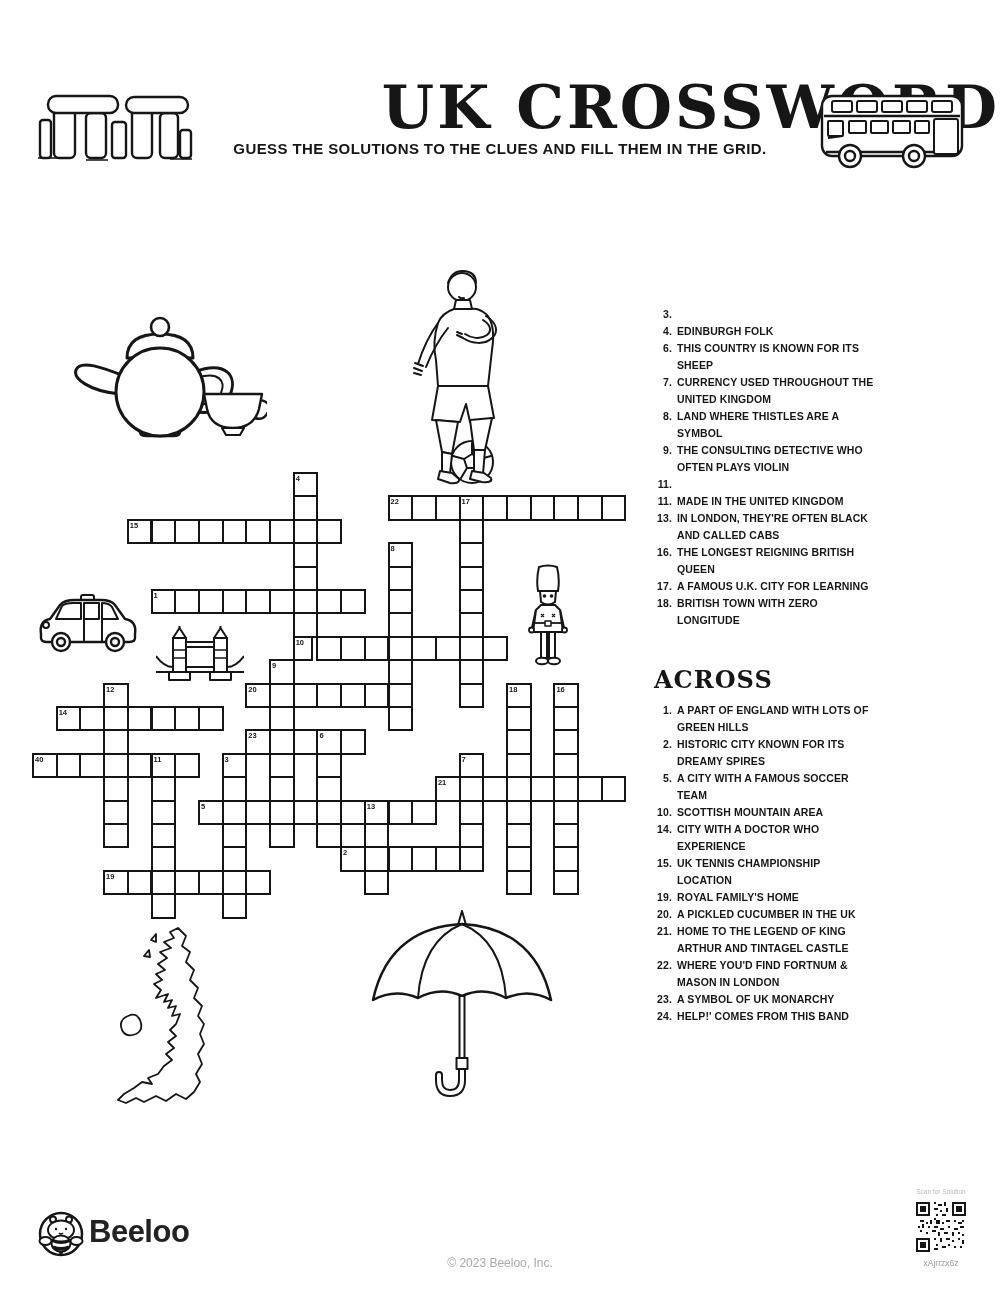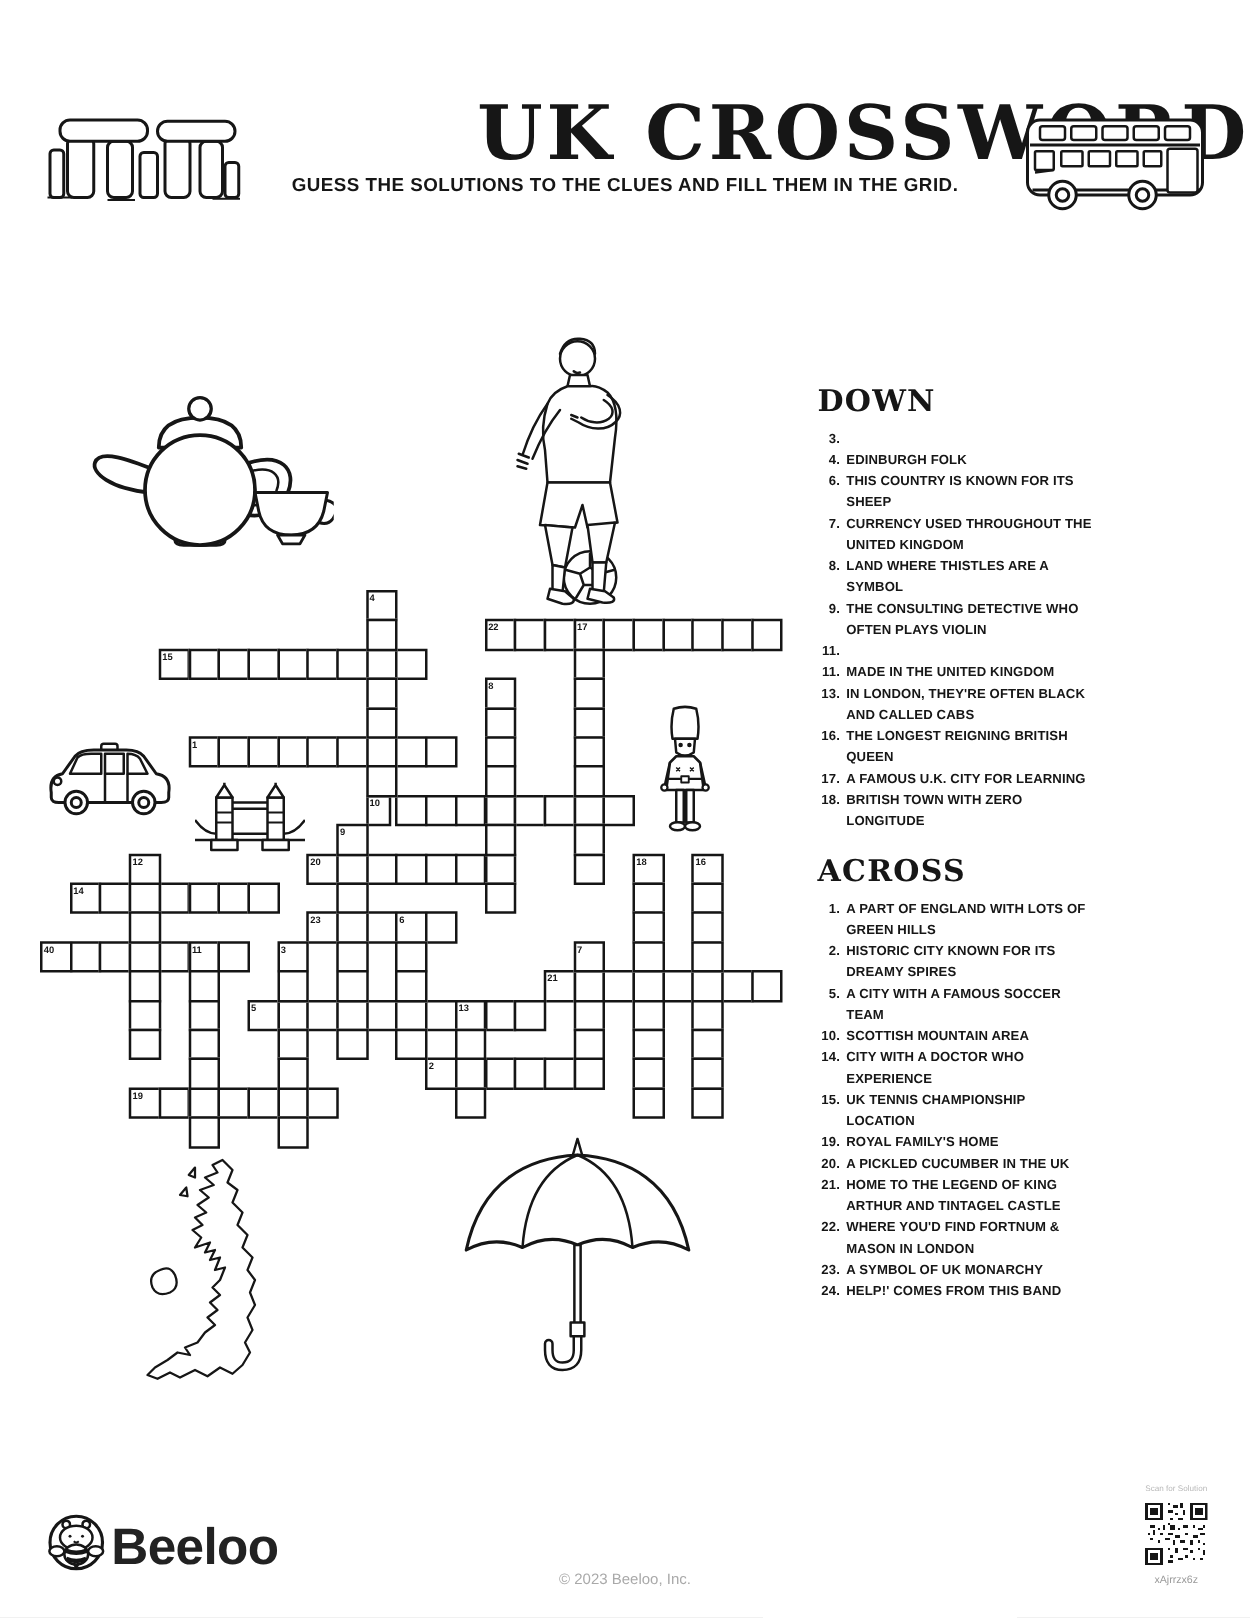--- a/index.html
+++ b/index.html
@@ -11,26 +11,26 @@
          letter-spacing:3px;font-family:"DejaVu Serif","Liberation Serif",serif;}
   #subtitle{left:0;top:140px;width:1000px;text-align:center;font-size:15px;font-weight:700;
             letter-spacing:.4px;}
   
   .cell{position:absolute;box-sizing:border-box;border:2px solid #151515;background:#fff;}
   .cellnum{position:absolute;left:1px;top:0;font-size:7.5px;font-weight:600;line-height:9px;color:#161616;}
   
   #clues{left:654px;top:306px;width:222px;}
   .clue-head{font-size:24px;font-weight:700;letter-spacing:1px;margin:0 0 8px 0;
              font-family:"DejaVu Serif","Liberation Serif",serif;}
-  .clue-head.second{margin-top:16px;}
+  .clue-head.second{margin-top:36px;}
   .clue{display:flex;font-size:10.5px;font-weight:600;line-height:17px;letter-spacing:.1px;}
   .clue-num{width:18px;min-width:18px;text-align:right;margin-right:5px;}
   .clue-text{flex:1;}
   
-  #brand-text{left:89px;top:1214px;font-size:41px;font-weight:800;letter-spacing:-.5px;color:#222;}
+  #brand-text{left:89px;top:1214px;font-size:31px;font-weight:800;letter-spacing:-.5px;color:#222;}
   #copyright{left:0;top:1256px;width:1000px;text-align:center;font-size:12px;color:#a9a9a9;}
   #qr-caption{left:900px;top:1188px;width:82px;text-align:center;font-size:6.5px;color:#b9b9b9;}
   #qr-code-text{left:900px;top:1258px;width:82px;text-align:center;font-size:8.5px;color:#9a9a9a;}
   svg{display:block;}
   .ink{stroke:#161616;fill:#ffffff;}
   .ln{stroke:#161616;fill:none;}
 </style>
 </head>
 <body>
 
@@ -368,21 +368,20 @@
       <circle cx="5.5" cy="66" r="2.5" stroke-width="1.8"></circle>
         <circle cx="38.5" cy="66" r="2.5" stroke-width="1.8"></circle>
       <rect x="15" y="68" width="6" height="26"></rect>
       <rect x="23" y="68" width="6" height="26"></rect>
       <ellipse cx="16" cy="97" rx="6" ry="3.2"></ellipse>
       <ellipse cx="28" cy="97" rx="6" ry="3.2"></ellipse>
     </g>
   </svg>
 
   <div id="clues" class="abs">
-    <div class="clue-head">DOWN</div>
     <div id="down-list">
         <div class="clue">
           <span class="clue-num">3.</span>
         </div>
         <div class="clue">
           <span class="clue-num">4.</span>
           <span class="clue-text">EDINBURGH FOLK</span>
         </div>
         <div class="clue">
           <span class="clue-num">6.</span>

